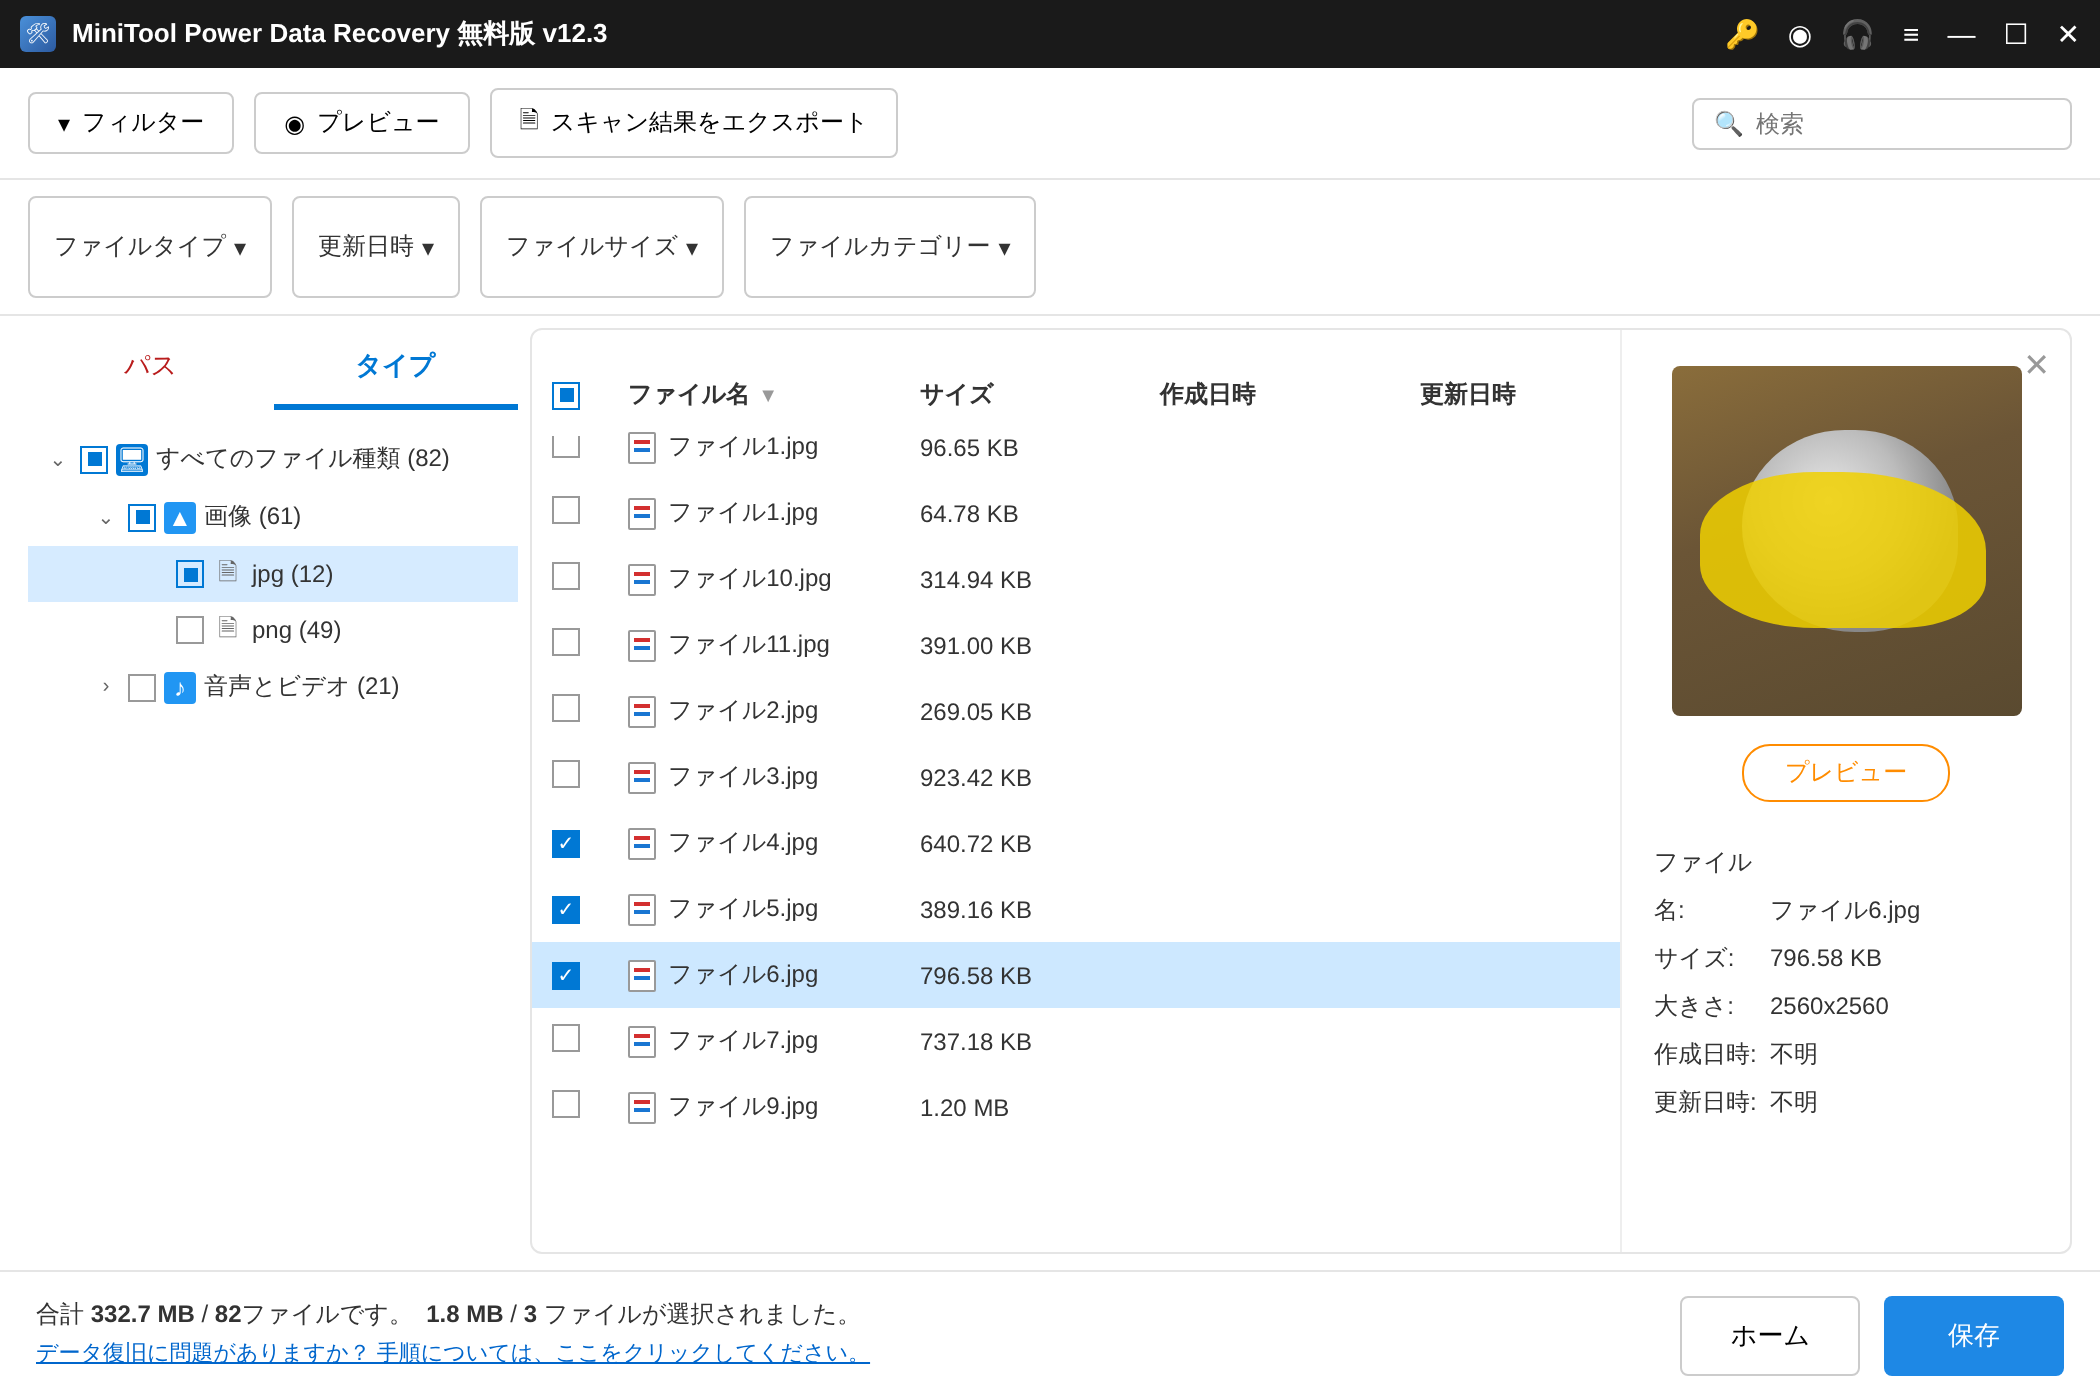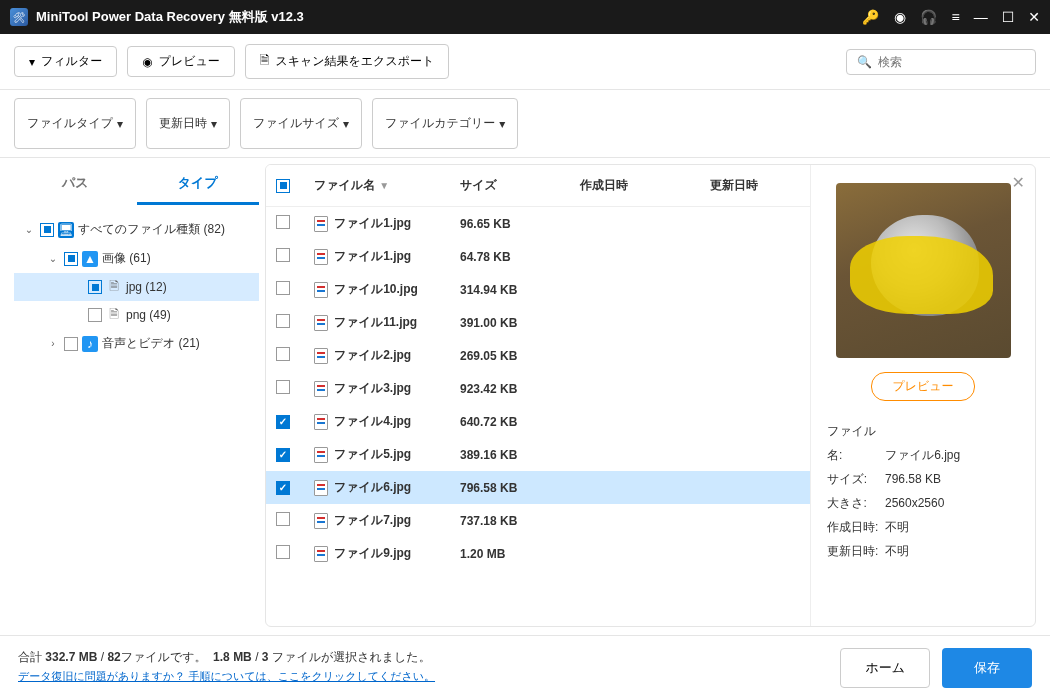--- a/index.html
+++ b/index.html
@@ -11,42 +11,42 @@
 .titlebar .win-icons span { cursor: pointer; font-size: 14px; }
 .toolbar { display: flex; align-items: center; padding: 10px 14px; gap: 10px; border-bottom: 1px solid #e5e5e5; }
 .btn { border: 1px solid #ccc; background: #fff; border-radius: 4px; padding: 6px 14px; cursor: pointer; display: inline-flex; align-items: center; gap: 6px; font-size: 12px; }
 .searchbox { margin-left: auto; border: 1px solid #ccc; border-radius: 4px; padding: 5px 10px; display: flex; align-items: center; gap: 6px; width: 190px; }
 .searchbox input { border: none; outline: none; flex: 1; font-size: 12px; }
 .filterbar { display: flex; gap: 10px; padding: 8px 14px; border-bottom: 1px solid #e5e5e5; }
 .pill { border: 1px solid #ccc; border-radius: 4px; padding: 16px 12px; font-size: 12px; cursor: pointer; display: inline-flex; align-items: center; gap: 4px; }
 .content { flex: 1; display: flex; overflow: hidden; padding: 6px 14px 0 14px; gap: 6px; }
 .sidebar { width: 245px; display: flex; flex-direction: column; }
 .tabs { display: flex; }
-.tab { flex: 1; text-align: center; padding: 10px 0; cursor: pointer; color: #737373; font-size: 13px; font-weight: bold; }
+.tab { flex: 1; text-align: center; padding: 10px 0; cursor: pointer; color: #b91c1c; font-size: 13px; }
 .tab.active { color: #0078d4; font-weight: bold; border-bottom: 3px solid #0078d4; }
 .tree { padding: 10px 0; overflow: auto; flex: 1; }
 .tree-row { display: flex; align-items: center; padding: 6px 4px; cursor: pointer; gap: 4px; }
 .tree-row.sel { background: #d6ebff; }
 .tree-row .indent0 { width: 0; } .tree-row .indent1 { width: 24px; } .tree-row .indent2 { width: 48px; }
 .chev { width: 14px; font-size: 10px; color: #666; text-align:center; }
 .cbx { width: 14px; height: 14px; border: 1.5px solid #0078d4; display: inline-flex; align-items: center; justify-content: center; font-size: 10px; color: #fff; }
 .cbx.checked { background: #0078d4; }
 .cbx.partial::after { content:''; width:7px; height:7px; background:#0078d4; }
 .cbx.empty { border-color:#999; }
 .ticon { width: 16px; height: 16px; display: inline-flex; align-items: center; justify-content: center; font-size: 12px; border-radius: 2px; }
 .ticon.blue { background: #0078d4; color: #fff; }
 .ticon.img { background: #2196f3; color: #fff; }
 .ticon.file { color: #666; }
 .ticon.audio { background: #2196f3; color: #fff; }
 .filepanel { flex: 1; border: 1px solid #e5e5e5; border-radius: 6px; display: flex; overflow: hidden; margin-bottom: 8px; }
 .filelist { flex: 1; overflow: auto; }
 .filelist table { width: 100%; border-collapse: collapse; }
-.filelist th { text-align: left; padding: 12px 10px; font-weight: bold; font-size: 12px; color: #333; border-bottom: 1px solid #eee; position: sticky; top: 0; background: #fff; }
+.filelist th { text-align: left; padding: 12px 10px; font-weight: bold; font-size: 12px; color: #333; border-bottom: 1px solid #eee; position: sticky; top: 12px; background: #fff; }
 .filelist th .sort { color:#999; font-size:10px; margin-left:4px;}
-.filelist td { padding: 8px 10px; font-size: 12px; font-weight: bold; }
+.filelist td { padding: 8px 10px; font-size: 12px; }
 .filelist tr.row { cursor: pointer; }
 .filelist tr.row.selected { background: #cde8ff; }
 .fname { display: flex; align-items: center; gap: 6px; }
 .ficon { width: 14px; height: 16px; display:inline-block; position:relative; border:1px solid #999; border-radius:1px; background:#fff;}
 .ficon::before{content:''; position:absolute; left:2px; top:3px; right:2px; height:2px; background:#d32f2f;}
 .ficon::after{content:''; position:absolute; left:2px; top:7px; right:2px; height:2px; background:#1976d2;}
 .preview { width: 225px; border-left: 1px solid #eee; padding: 18px 16px; position: relative; }
 .preview .close { position: absolute; top: 8px; right: 10px; color: #999; cursor: pointer; font-size: 16px; }
 .preview .thumb { width: 175px; height: 175px; border-radius: 4px; margin: 0 auto 14px; background: linear-gradient(160deg,#8a6d3b 0%,#6b5536 40%,#5a4a30 100%); position: relative; overflow: hidden; }
 .preview .thumb::before { content:''; position:absolute; left:20%; top:18%; width:62%; height:58%; background: radial-gradient(ellipse at 40% 35%, #e8e8e8 0%, #bcbcbc 40%, #888 70%); border-radius: 50% 50% 45% 55%; }

